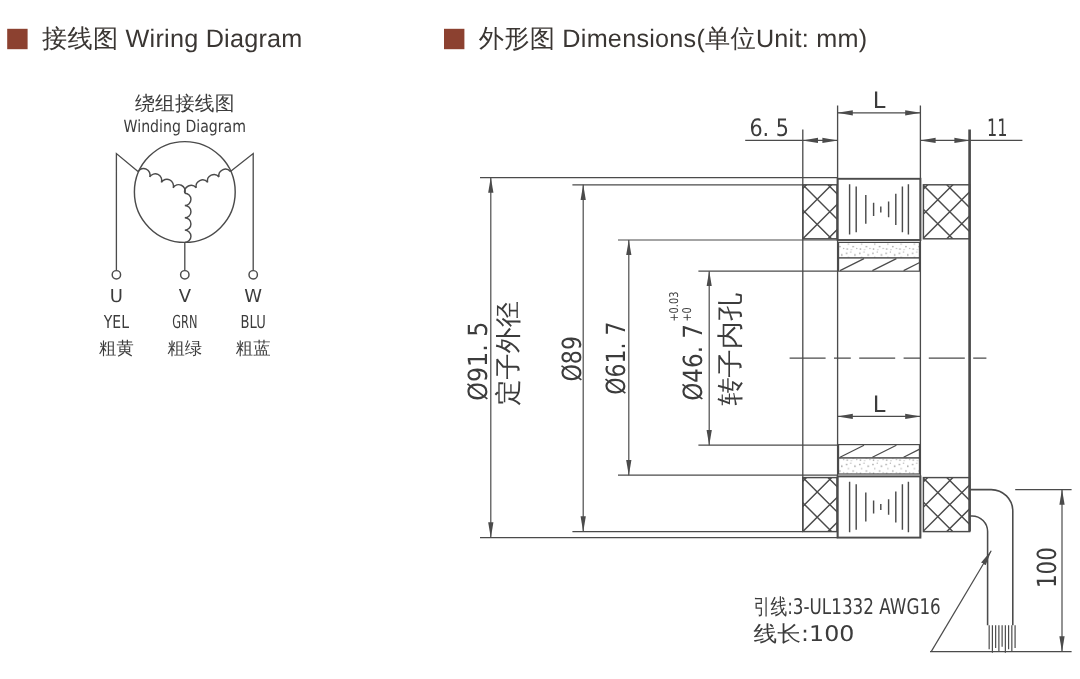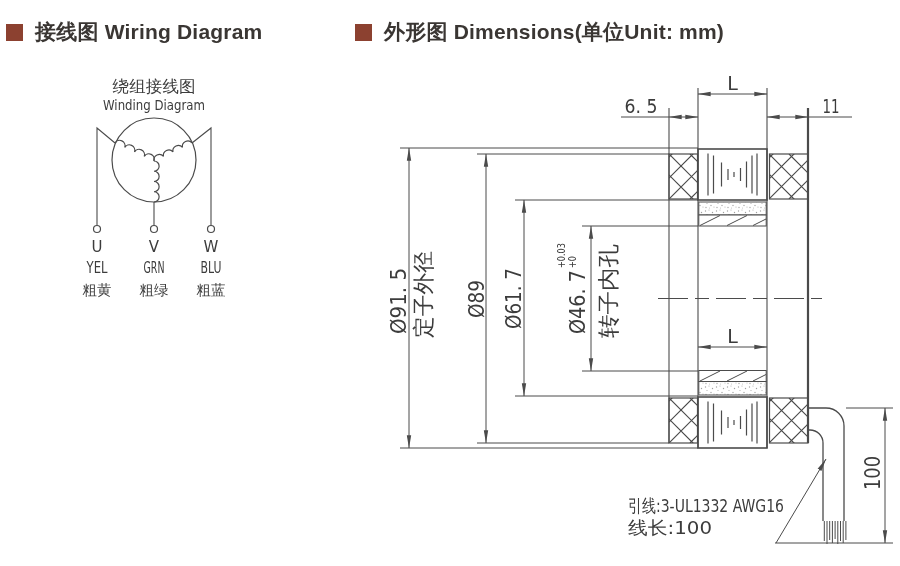--- a/index.html
+++ b/index.html
@@ -1,31 +1,31 @@
 <!DOCTYPE html>
 <html><head>
 <meta charset="utf-8">
 <style>
 html,body{margin:0;padding:0;background:#fff;width:900px;height:566px;overflow:hidden}
 .page{position:relative;width:900px;height:566px;font-family:"Liberation Sans",sans-serif;background:#fff}
 .hdr{position:absolute;top:18px;display:flex;align-items:center;gap:12px}
 .hdr .sq{width:17px;height:17px;background:#8c4130}
-.hdr .t{font-size:21px;font-weight:bold;color:#3a3633;letter-spacing:0.2px;white-space:nowrap}
+.hdr .t{font-size:21px;font-weight:normal;color:#3a3633;letter-spacing:0.2px;white-space:nowrap}
 svg{position:absolute;left:0;top:0}
 .dtx{font-family:"DejaVu Sans",sans-serif;fill:#3c3c3c}
 </style>
 </head>
 <body>
 
 <div class="page">
   <div class="hdr" style="left:6px">
     <div class="sq"></div>
     <div class="t">接线图 Wiring Diagram</div>
   </div>
-  <div class="hdr" style="left:355px">
+  <div class="hdr" style="left:370px">
     <div class="sq"></div>
     <div class="t">外形图 Dimensions(单位Unit: mm)</div>
   </div>
 
   <svg width="900" height="566" viewBox="0 0 900 566">
     <defs>
       <marker id="ar" markerWidth="14" markerHeight="7" refX="12.7" refY="3.5" orient="auto-start-reverse" markerUnits="userSpaceOnUse">
         <path d="M13,3.5 L0,1.3 L0,5.7 Z" fill="#4b4b4b"></path>
       </marker>
       <pattern id="st" width="11" height="11" patternUnits="userSpaceOnUse">

